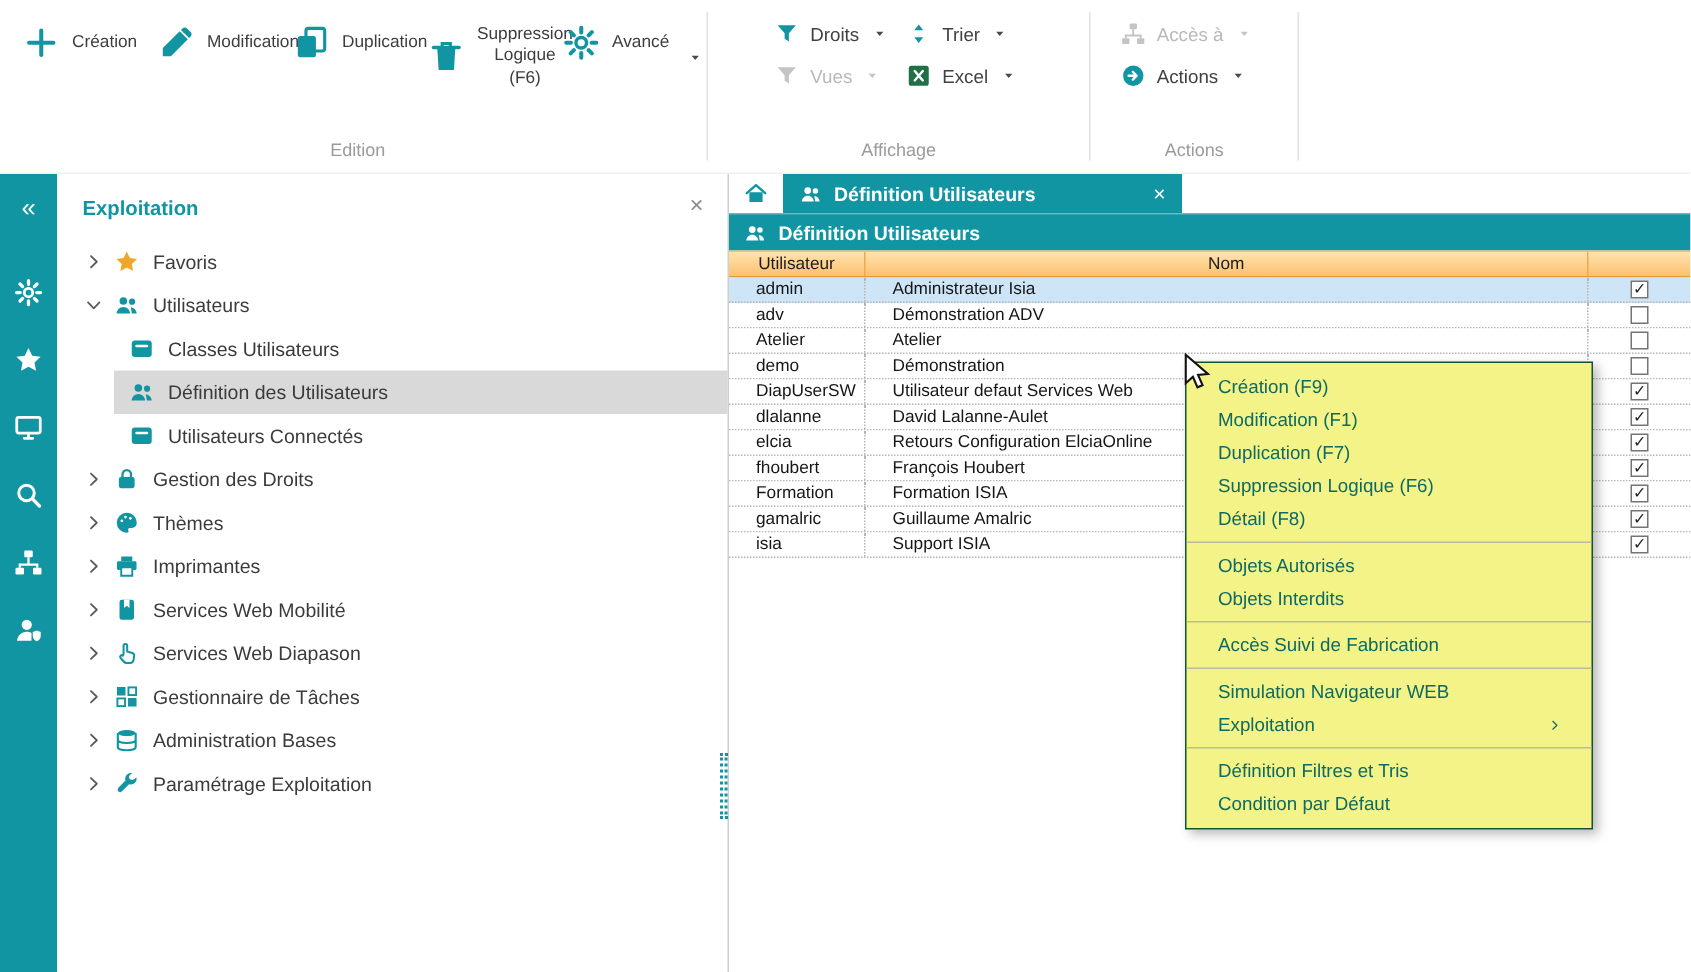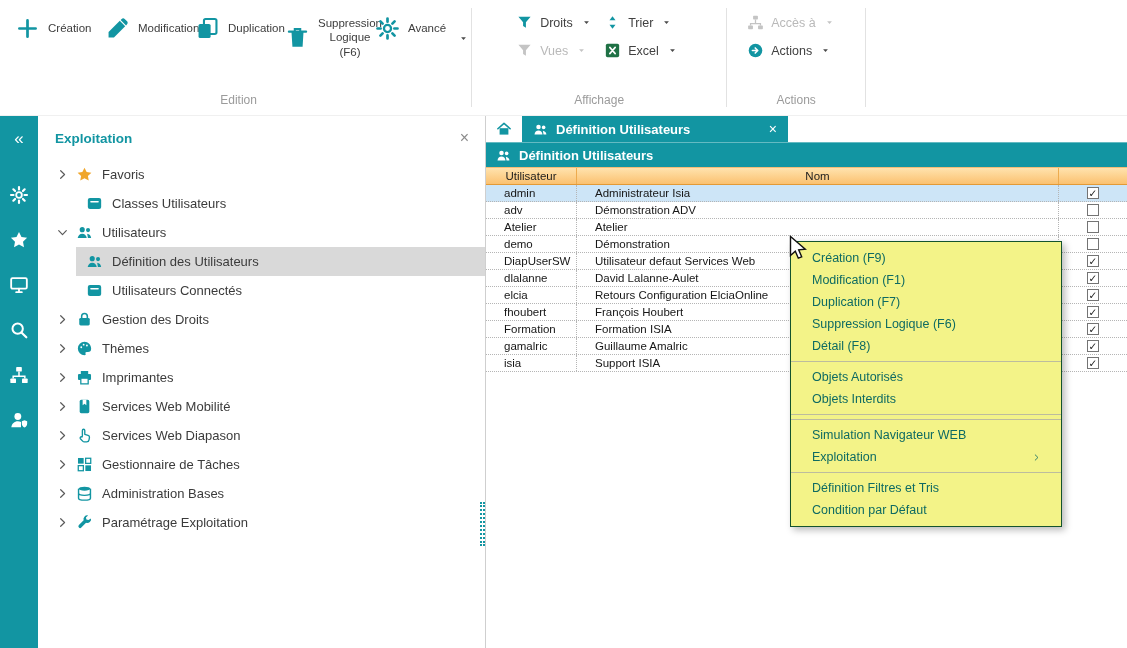--- a/index.html
+++ b/index.html
@@ -326,45 +326,45 @@
                 <path d="M8.6 5l7.2 7-7.2 7" fill="none" stroke="currentColor" stroke-width="2.2" stroke-linecap="round" stroke-linejoin="round"></path>
               </svg>
             </span>
             <span class="icon ticon" style="color: rgb(240, 166, 42);">
               <svg viewBox="0 0 24 24" fill="currentColor" xmlns="http://www.w3.org/2000/svg">
                 <path d="M12 2.4l3 6.1 6.7.9-4.9 4.6 1.2 6.6-6-3.2-6 3.2 1.2-6.6L2.3 9.4l6.7-.9z"></path>
               </svg>
             </span>
             <span class="tlbl">Favoris</span>
           </div>
-          <div class="tree-row lvl1">
-            <span class="icon chev empty"></span>
-            <span class="icon ticon">
-              <svg viewBox="0 0 24 24" fill="currentColor" xmlns="http://www.w3.org/2000/svg">
-                <rect x="2.6" y="4.2" width="18.8" height="15.6" rx="3"></rect>
-                <path d="M7 9.4h10" fill="none" stroke="#fff" stroke-width="2.2" stroke-linecap="round"></path>
-              </svg>
-            </span>
-            <span class="tlbl">Classes Utilisateurs</span>
-          </div>
           <div class="tree-row">
             <span class="icon chev">
               <svg viewBox="0 0 24 24" fill="currentColor" xmlns="http://www.w3.org/2000/svg">
                 <path d="M5 8.6l7 7.2 7-7.2" fill="none" stroke="currentColor" stroke-width="2.2" stroke-linecap="round" stroke-linejoin="round"></path>
               </svg>
             </span>
             <span class="icon ticon">
               <svg viewBox="0 0 24 24" fill="currentColor" xmlns="http://www.w3.org/2000/svg">
                 <circle cx="8.8" cy="8" r="3.6"></circle>
                 <path d="M2.4 19.8c.3-3.5 3-6.2 6.4-6.2s6.1 2.7 6.4 6.2z"></path>
                 <circle cx="17" cy="8.6" r="2.9"></circle>
                 <path d="M15.8 13.8c3 .3 5.4 2.8 5.6 6h-4.6z"></path>
               </svg>
             </span>
             <span class="tlbl">Utilisateurs</span>
+          </div>
+          <div class="tree-row lvl1">
+            <span class="icon chev empty"></span>
+            <span class="icon ticon">
+              <svg viewBox="0 0 24 24" fill="currentColor" xmlns="http://www.w3.org/2000/svg">
+                <rect x="2.6" y="4.2" width="18.8" height="15.6" rx="3"></rect>
+                <path d="M7 9.4h10" fill="none" stroke="#fff" stroke-width="2.2" stroke-linecap="round"></path>
+              </svg>
+            </span>
+            <span class="tlbl">Classes Utilisateurs</span>
           </div>
           <div class="tree-row lvl1 selected">
             <span class="icon chev empty"></span>
             <span class="icon ticon">
               <svg viewBox="0 0 24 24" fill="currentColor" xmlns="http://www.w3.org/2000/svg">
                 <circle cx="8.8" cy="8" r="3.6"></circle>
                 <path d="M2.4 19.8c.3-3.5 3-6.2 6.4-6.2s6.1 2.7 6.4 6.2z"></path>
                 <circle cx="17" cy="8.6" r="2.9"></circle>
                 <path d="M15.8 13.8c3 .3 5.4 2.8 5.6 6h-4.6z"></path>
               </svg>
@@ -639,20 +639,23 @@
         <span>Détail (F8)</span>
       </div>
       <div class="msep"></div>
       <div class="mi">
         <span>Objets Autorisés</span>
       </div>
       <div class="mi">
         <span>Objets Interdits</span>
       </div>
       <div class="msep"></div>
+      <div class="mi">
+        <span>Accès Suivi de Fabrication</span>
+      </div>
       <div class="msep"></div>
       <div class="mi">
         <span>Simulation Navigateur WEB</span>
       </div>
       <div class="mi">
         <span>Exploitation</span>
         <span class="icon subarrow">
           <svg viewBox="0 0 24 24" fill="currentColor" xmlns="http://www.w3.org/2000/svg">
             <path d="M8.6 5l7.2 7-7.2 7" fill="none" stroke="currentColor" stroke-width="2.2" stroke-linecap="round" stroke-linejoin="round"></path>
           </svg>

